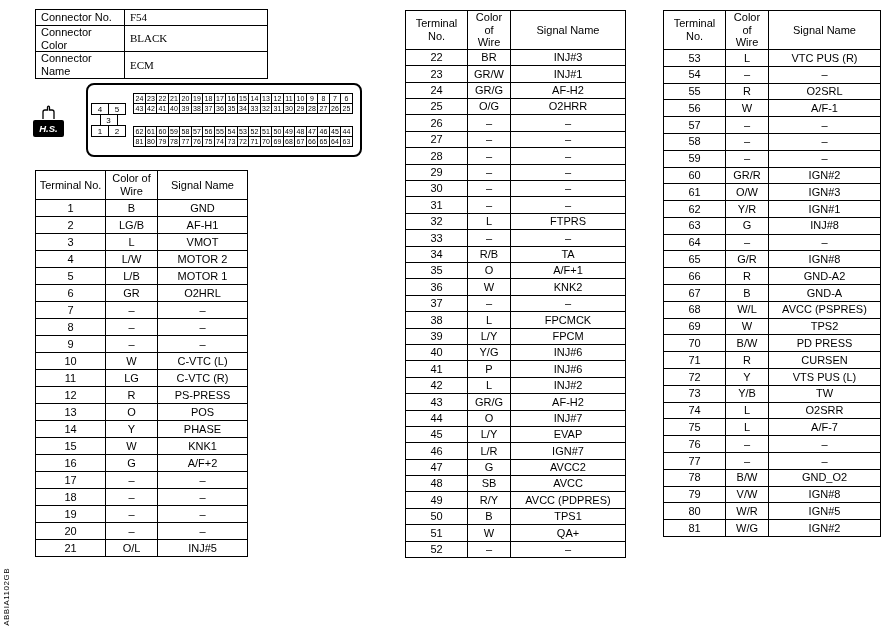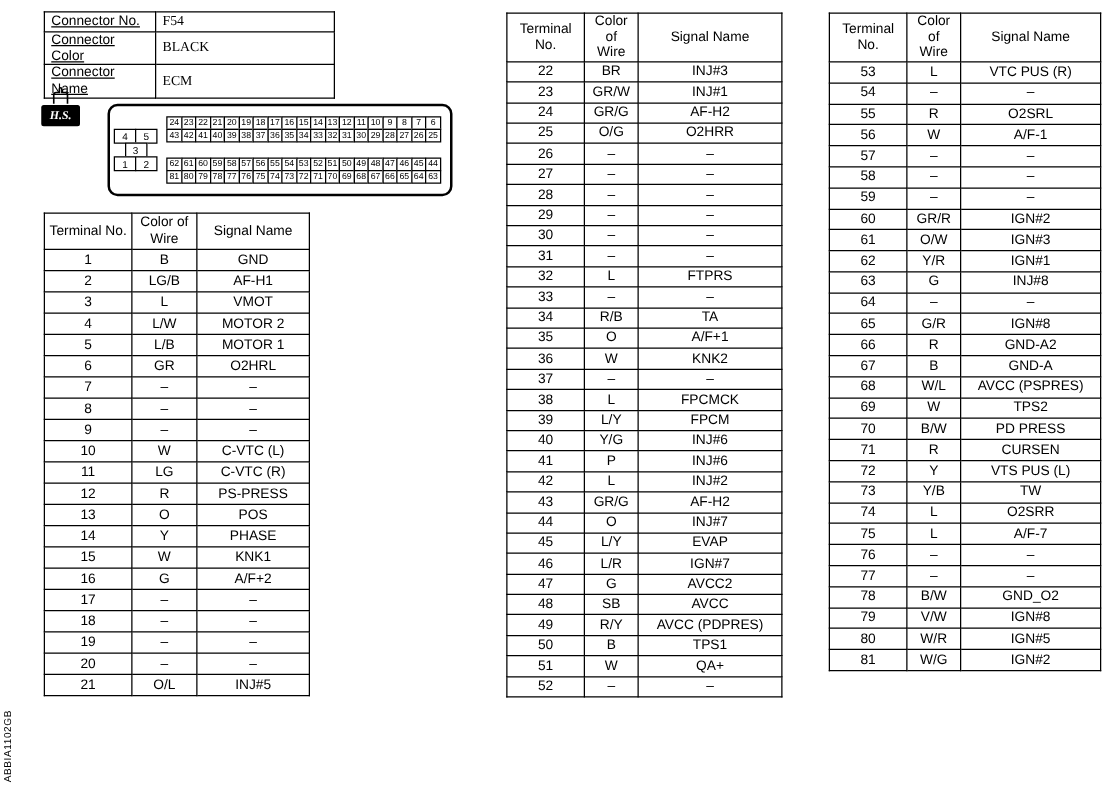--- a/index.html
+++ b/index.html
@@ -6,25 +6,25 @@
   html,body { width:887px; height:640px; background:#fff; }
   body { font-family:"Liberation Sans", sans-serif; color:#000; position:relative; overflow:hidden; }
 
   table { border-collapse:collapse; position:absolute; background:#fff; }
   td, th { border:1px solid #000; font-size:11px; font-weight:normal;
            text-align:center; vertical-align:middle; line-height:1.15; padding:0 2px; }
 
   
   .info-table { left:35px; top:9px; }
   .info-table td { height:16px; text-align:left; padding:0 5px; }
-  .info-table td:first-child { width:89px;text-decoration:underline; }
+  .info-table td:first-child { width:89px; }
   .info-table td:last-child  { width:143px;font-family:Liberation Serif, serif; }
 
   
-  .hs-box { position:absolute; left:33px; top:64px; width:31px; height:40px;font-family:Liberation Serif, serif; }
+  .hs-box { position:absolute; left:33px; top:100px; width:31px; height:40px; }
   .hs-hand { height:20px; display:flex; align-items:flex-end; justify-content:center; }
   .hs-label { height:17px; background:#000; color:#fff; font-size:9.5px;
               font-style:italic; font-weight:bold; display:flex; align-items:center;
               justify-content:center; border-radius:2px; }
 
   
   .connector { position:absolute; left:86px; top:83px; width:276px; height:74px;
                border:2px solid #000; border-radius:8px; display:flex;
                align-items:center; padding:0 4px; gap:5px; }
   .pin-row { display:flex; justify-content:center; }

